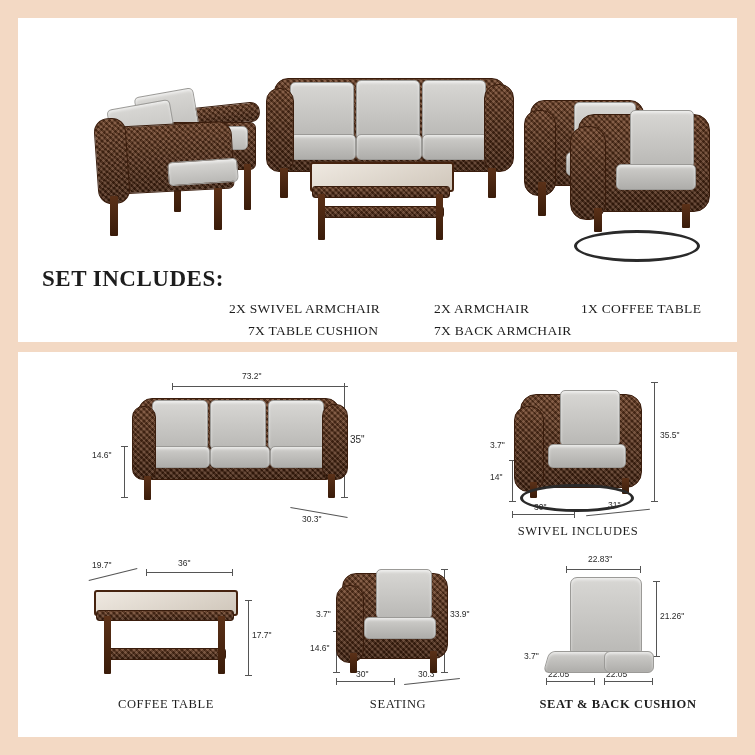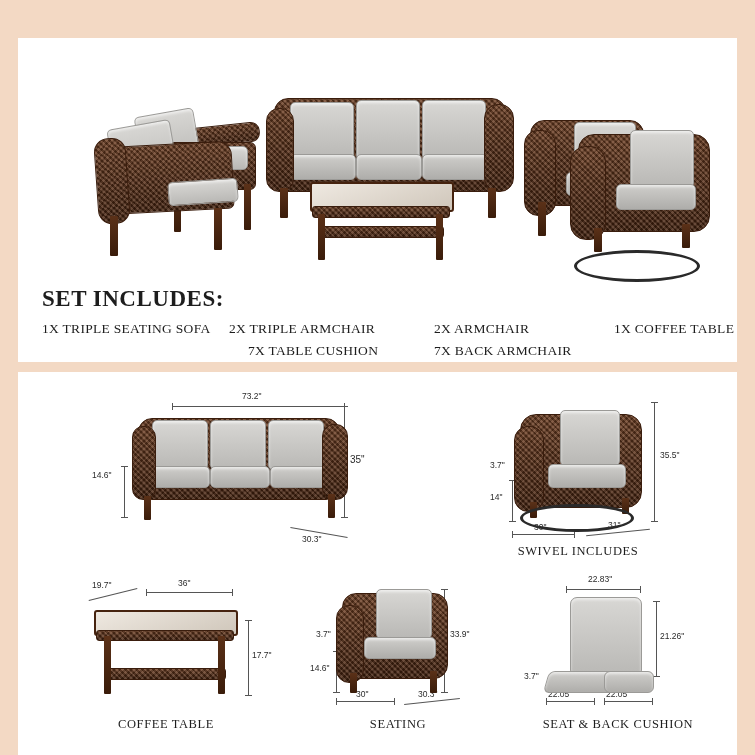--- a/index.html
+++ b/index.html
@@ -20,21 +20,20 @@
     background: #f3d9c4;
     box-sizing: border-box;
     padding: 18px;
   }
   .panel {
     position: absolute;
     left: 18px;
     right: 18px;
     background: #ffffff;
     box-sizing: border-box;
-    margin-top: 20px;
   }
   .panel-top {
     top: 18px;
     height: 324px;
   }
   .panel-bottom {
     top: 352px;
     height: 385px;
   }
 
@@ -53,21 +52,21 @@
     position: absolute;
     font-size: 13.5px;
     letter-spacing: 0.3px;
     color: #1d1d1d;
     font-family: "Liberation Serif", serif;
     white-space: nowrap;
   }
   .set-r1 { left: 24px; top: 283px; }
   .set-r1b { left: 211px; top: 283px; }
   .set-r1c { left: 416px; top: 283px; }
-  .set-r1d { left: 596px; top: 283px; }
+  .set-r1d { left: 563px; top: 283px; }
   .set-r2a { left: 230px; top: 305px; }
   .set-r2b { left: 416px; top: 305px; }
 
   
   .fig { position: absolute; }
   .cap {
     position: absolute;
     text-align: center;
     font-size: 12.5px;
     letter-spacing: 0.6px;
@@ -194,22 +193,21 @@
         <div class="cush dark" style="left:598px;top:146px;width:78px;height:24px;"></div>
         <div class="wick" style="left:552px;top:108px;width:34px;height:92px;border-radius:16px;"></div>
         <div class="leg" style="left:576px;top:190px;width:8px;height:24px;"></div>
         <div class="leg" style="left:664px;top:186px;width:8px;height:24px;"></div>
         <div class="swivelbase" style="left:556px;top:212px;width:120px;height:26px;"></div>
       </div>
     </div>
 
     <div class="set-includes-title">SET INCLUDES:</div>
 
-    <div class="set-row set-r1">1X TRIPLE SEATING SOFA</div>
-    <div class="set-row set-r1b">2X TRIPLE ARMCHAIR</div>
+    <div class="set-row set-r1b">2X SWIVEL ARMCHAIR</div>
     <div class="set-row set-r1c">2X ARMCHAIR</div>
     <div class="set-row set-r1d">1X COFFEE TABLE</div>
     <div class="set-row set-r2a">7X TABLE CUSHION</div>
     <div class="set-row set-r2b">7X BACK ARMCHAIR</div>
   </div>
 
   <div class="panel panel-bottom">
 
     <div class="fig" style="left:76px;top:14px;width:280px;height:180px;">
 
@@ -345,17 +343,17 @@
       <div class="dim" style="left:30px;top:122px;">22.05"</div>
       <div class="dimline h" style="left:86px;top:134px;width:48px;"></div>
       <div class="tick v" style="left:86px;top:131px;"></div>
       <div class="tick v" style="left:134px;top:131px;"></div>
       <div class="dim" style="left:88px;top:122px;">22.05"</div>
 
       <div class="cush" style="left:52px;top:30px;width:70px;height:78px;border-radius:7px;"></div>
       <div class="cush dark" style="left:28px;top:104px;width:76px;height:20px;border-radius:6px;transform:skewX(-16deg);"></div>
       <div class="cush dark" style="left:86px;top:104px;width:48px;height:20px;border-radius:6px;"></div>
 
-      <div class="cap" style="left:10px;top:150px;width:180px;">SEAT &amp; BACK CUSHION</div>
+      <div class="cap" style="left:10px;top:150px;width:180px;font-weight:bold;">SEAT &amp; BACK CUSHION</div>
     </div>
 
   </div>
 </div>
 
 </body></html>

